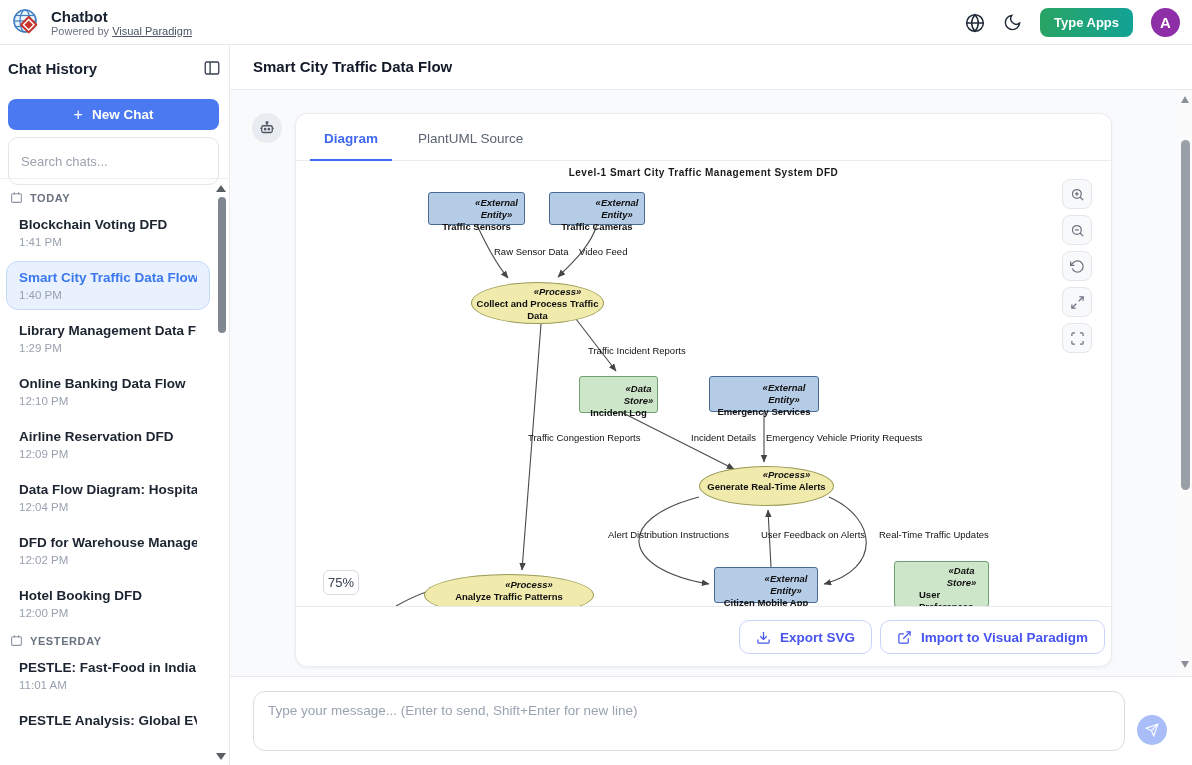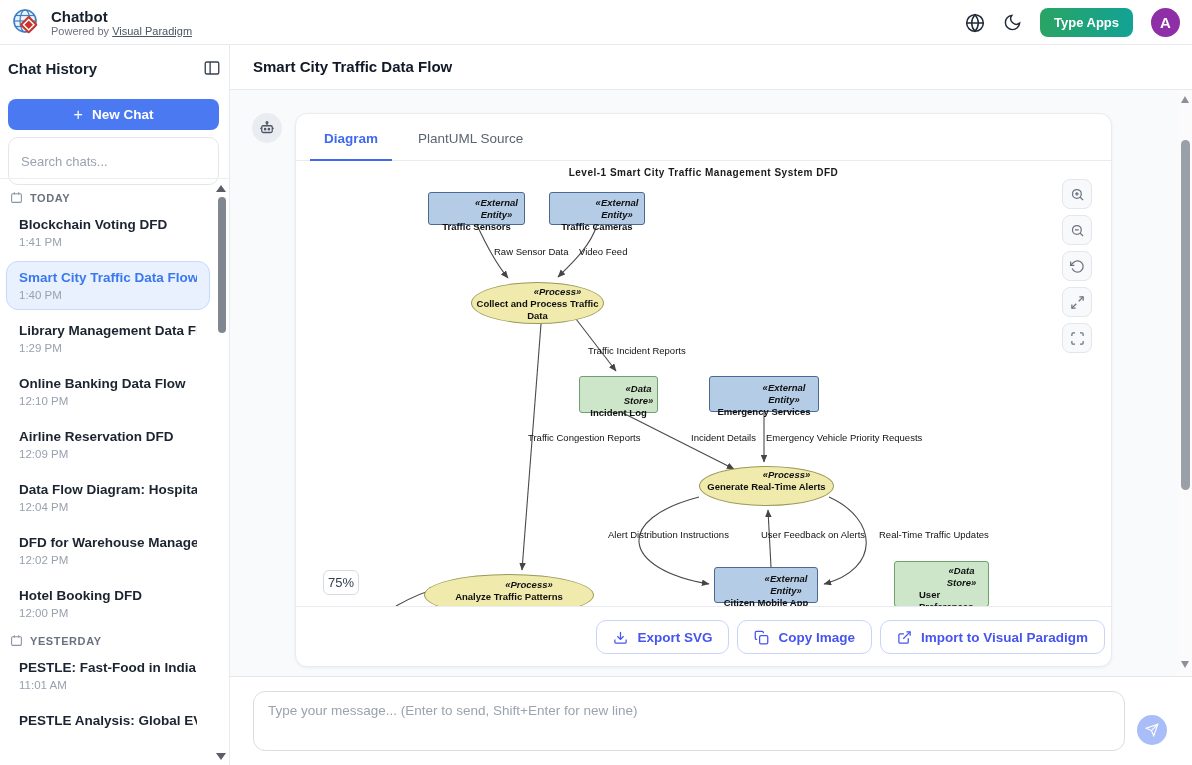--- a/index.html
+++ b/index.html
@@ -395,27 +395,20 @@
         <button class="act-btn">
           <svg width="15" height="15" viewBox="0 0 24 24" fill="none" stroke="currentColor" stroke-width="2">
               <path d="M21 15v4a2 2 0 0 1-2 2H5a2 2 0 0 1-2-2v-4"></path>
               <polyline points="7 10 12 15 17 10"></polyline>
               <line x1="12" y1="3" x2="12" y2="15"></line>
             </svg>
           <span>Export SVG</span>
         </button>
         <button class="act-btn">
           <svg width="15" height="15" viewBox="0 0 24 24" fill="none" stroke="currentColor" stroke-width="2">
-              <rect x="9" y="9" width="13" height="13" rx="2"></rect>
-              <path d="M5 15H4a2 2 0 0 1-2-2V4a2 2 0 0 1 2-2h9a2 2 0 0 1 2 2v1"></path>
-            </svg>
-          <span>Copy Image</span>
-        </button>
-        <button class="act-btn">
-          <svg width="15" height="15" viewBox="0 0 24 24" fill="none" stroke="currentColor" stroke-width="2">
               <path d="M18 13v6a2 2 0 0 1-2 2H5a2 2 0 0 1-2-2V8a2 2 0 0 1 2-2h6"></path>
               <polyline points="15 3 21 3 21 9"></polyline>
               <line x1="10" y1="14" x2="21" y2="3"></line>
             </svg>
           <span>Import to Visual Paradigm</span>
         </button>
       </div>
     </div>
 
     <div class="m-scroll">

